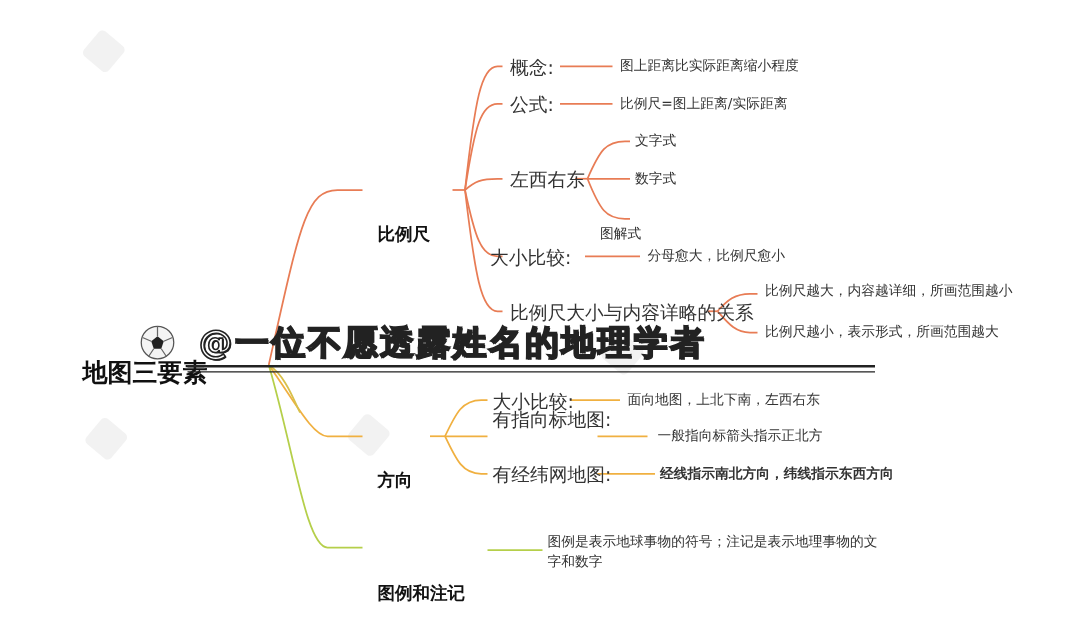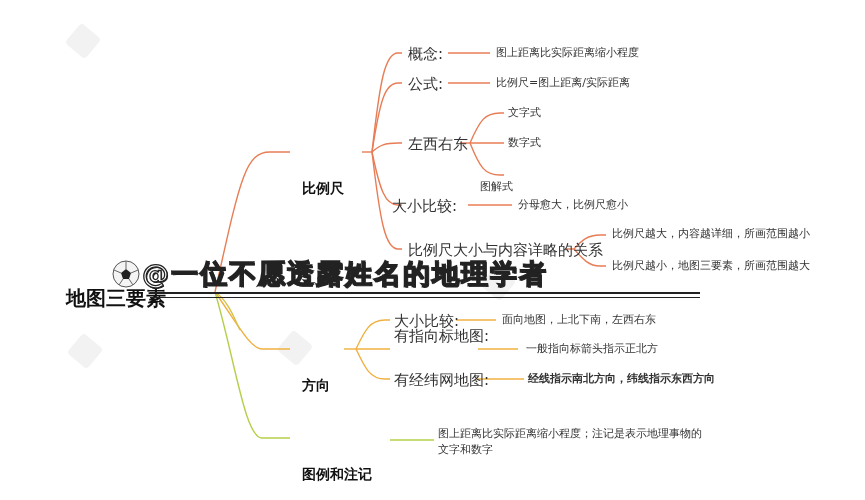--- a/index.html
+++ b/index.html
@@ -11,21 +11,21 @@
   }
   svg.links { position: absolute; left: 0; top: 0; width: 865px; height: 500px; }
   .node { position: absolute; white-space: nowrap; line-height: 1; }
   .root { font-size: 20px; font-weight: bold; color: #111; }
   .l1 { font-size: 14px; font-weight: bold; color: #111; margin-top: 36px; }
   .l2 { font-size: 15px; color: #333; }
   .l3 { font-size: 11px; color: #333; }
   .wrap { white-space: normal; width: 265px; line-height: 1.45; }
   .watermark {
     position: absolute; left: 112px; top: 260px;
-    display: flex; align-items: flex-start; gap: 2px;
+    display: flex; align-items: center; gap: 19px;
   }
   .wm-text {
     font-size: 27px; font-weight: bold; color: #fff; letter-spacing: 2px;
     -webkit-text-stroke: 1.3px #222;
     text-shadow: 1px 1px 0 #222;
     font-family: "DejaVu Sans", sans-serif;
     line-height: 1;
   }
   .wm-underline {
     position: absolute; left: 38px; top: 32px; width: 550px; height: 3px;
@@ -100,35 +100,35 @@
 <div class="node l2" style="left:408px;top:137px;">左西右东</div>
 <div class="node l3" style="left:508px;top:107px;">文字式</div>
 <div class="node l3" style="left:508px;top:137px;">数字式</div>
 <div class="node l3" style="left:480px;top:169px;margin-top:12px;">图解式</div>
 
 <div class="node l2" style="left:392px;top:199px;">大小比较:</div>
 <div class="node l3" style="left:518px;top:199px;">分母愈大，比例尺愈小</div>
 
 <div class="node l2" style="left:408px;top:243px;">比例尺大小与内容详略的关系</div>
 <div class="node l3" style="left:612px;top:229px;font-family:Liberation Mono, monospace;">比例尺越大，内容越详细，所画范围越小</div>
-<div class="node l3" style="left:612px;top:260px;">比例尺越小，地图三要素，所画范围越大</div>
+<div class="node l3" style="left:612px;top:260px;">比例尺越小，表示形式，所画范围越大</div>
 
 <div class="node l1" style="left:302px;top:342px;">方向</div>
 
 <div class="node l2" style="left:394px;top:314px;">大小比较:</div>
 <div class="node l3" style="left:502px;top:314px;">面向地图，上北下南，左西右东</div>
 
 <div class="node l2" style="left:394px;top:329px;">有指向标地图:</div>
 <div class="node l3" style="left:526px;top:343px;">一般指向标箭头指示正北方</div>
 
 <div class="node l2" style="left:394px;top:373px;">有经纬网地图:</div>
 <div class="node l3" style="left:528px;top:373px;font-weight:bold;">经线指示南北方向，纬线指示东西方向</div>
 
-<div class="node l1" style="left:302px;top:432px;font-family:Liberation Mono, monospace;">图例和注记</div>
-<div class="node l3 wrap" style="left:438px;top:426px;">图上距离比实际距离缩小程度；注记是表示地理事物的文字和数字</div>
+<div class="node l1" style="left:302px;top:432px;">图例和注记</div>
+<div class="node l3 wrap" style="left:438px;top:426px;">图例是表示地球事物的符号；注记是表示地理事物的文字和数字</div>
 
 <div class="watermark">
   <svg class="ball" viewBox="0 0 28 28">
     <circle cx="14" cy="14" r="13" fill="#f4f4f4" stroke="#555" stroke-width="1"></circle>
     <polygon points="14,9 19,13 17,19 11,19 9,13" fill="#222"></polygon>
     <path d="M14 1 L14 9 M19 13 L26 10 M17 19 L21 25 M11 19 L7 25 M9 13 L2 10" stroke="#666" stroke-width="1"></path>
   </svg>
   <span class="wm-text">@一位不愿透露姓名的地理学者</span>
   <div class="wm-underline"></div>
 </div>

